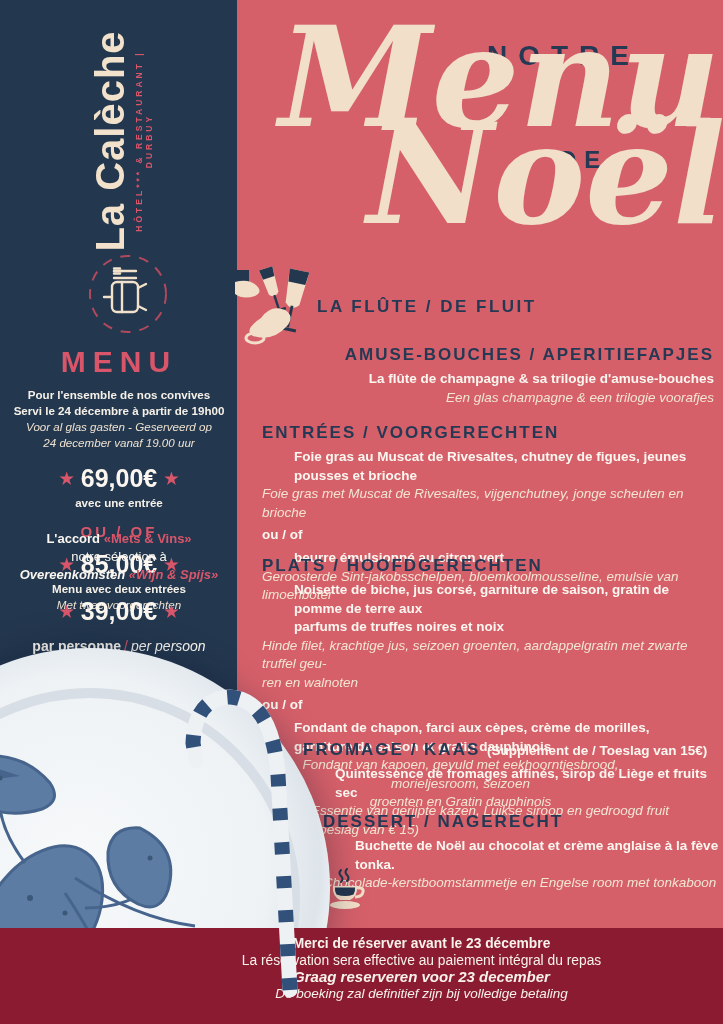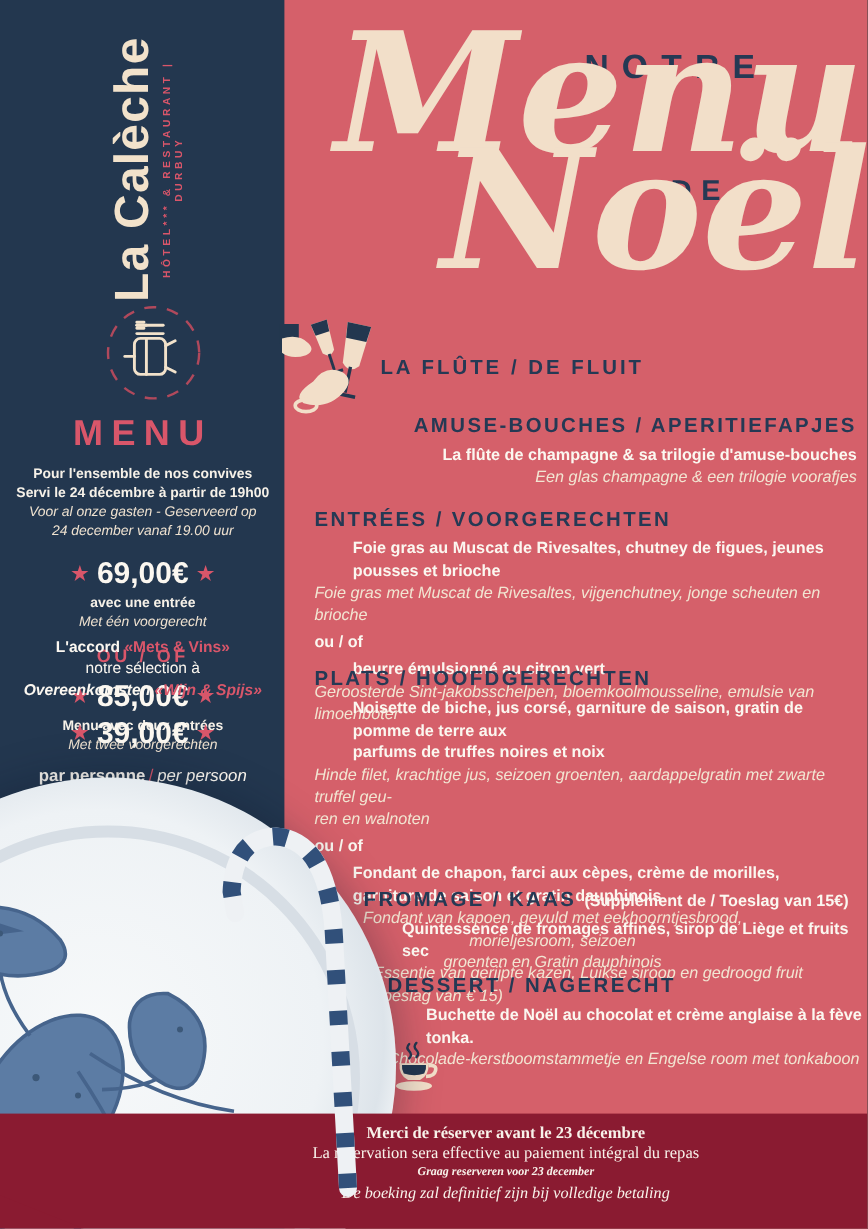--- a/index.html
+++ b/index.html
@@ -53,26 +53,26 @@
   .sec-head{font-size:17px;font-weight:bold;letter-spacing:2px;color:#253954;margin-bottom:5px;}
   .sec-head .suffix{font-size:13.5px;letter-spacing:0;color:#fbf7f0;}
   .fr-line{font-size:13.5px;font-weight:bold;color:#fbf7f0;line-height:18.5px;padding-left:32px;}
   .nl-line{font-size:13.5px;font-style:italic;color:#f2e5d2;line-height:18.5px;}
   .item{margin-bottom:4px;}
   .or-row{font-size:13.5px;font-weight:bold;color:#fbf7f0;margin:5px 0 7px 0;}
   .nl-center{text-align:center;padding-right:55px;}
   .coffee-icon{position:absolute;left:88px;top:868px;}
 
   
-  .footer{position:absolute;left:0;top:928px;width:723px;height:96px;background:#8a1b31;z-index:3;font-family:Liberation Serif, serif;}
+  .footer{position:absolute;left:0;top:928px;width:723px;height:96px;background:#8a1b31;z-index:3;}
   .footer-inner{margin:8px 30px 0 150px;text-align:center;color:#f8f2ea;}
   .f-line{font-size:13.8px;line-height:16.5px;}
   .f-bold{font-weight:bold;}
   .f-it{font-style:italic;font-size:13.5px;}
-  .f-boldit{font-weight:bold;font-style:italic;font-size:10px;}
+  .f-boldit{font-weight:bold;font-style:italic;font-size:15px;}
 
   
   .plate{position:absolute;left:-150px;top:648px;width:480px;height:480px;border-radius:50%;
     background:radial-gradient(circle at 48% 45%, #f7f9fa 0%, #eef2f5 52%, #dde4ea 66%, #f2f5f7 72%, #e8edf1 100%);
     box-shadow:0 0 36px rgba(10,20,40,0.35);z-index:2;}
   .cane{position:absolute;left:160px;top:665px;z-index:4;}
   .corner-wedge{position:absolute;left:0;top:996px;width:70px;height:28px;background:#8a1b31;
     clip-path:polygon(0 0,100% 100%,0 100%);z-index:5;}
 </style>
 </head>
@@ -102,28 +102,27 @@
             <path d="M6.5 0 v6 M11.5 0 v6"></path>
           </g>
         </g>
       </svg>
     </div>
 
     <div class="menu-block">
       <div class="menu-title">MENU</div>
       <div class="side-line">Pour l'ensemble de nos convives</div>
       <div class="side-line">Servi le 24 décembre à partir de 19h00</div>
-      <div class="side-line it">Voor al onze gasten - Geserveerd op</div>
+      <div class="side-line it">Voor al glas gasten - Geserveerd op</div>
       <div class="side-line it">24 december vanaf 19.00 uur</div>
 
       <div class="price-row">
         <span class="star">★</span><span>69,00€</span><span class="star">★</span>
       </div>
       <div class="side-line">avec une entrée</div>
-      <div class="side-line it">Met één voorgerecht</div>
 
       <div class="or-big">OU / OF</div>
 
       <div class="price-row" style="margin-top:0;">
         <span class="star">★</span><span>85,00€</span><span class="star">★</span>
       </div>
       <div class="side-line">Menu avec deux entrées</div>
       <div class="side-line it">Met twee voorgerechten</div>
     </div>
 

